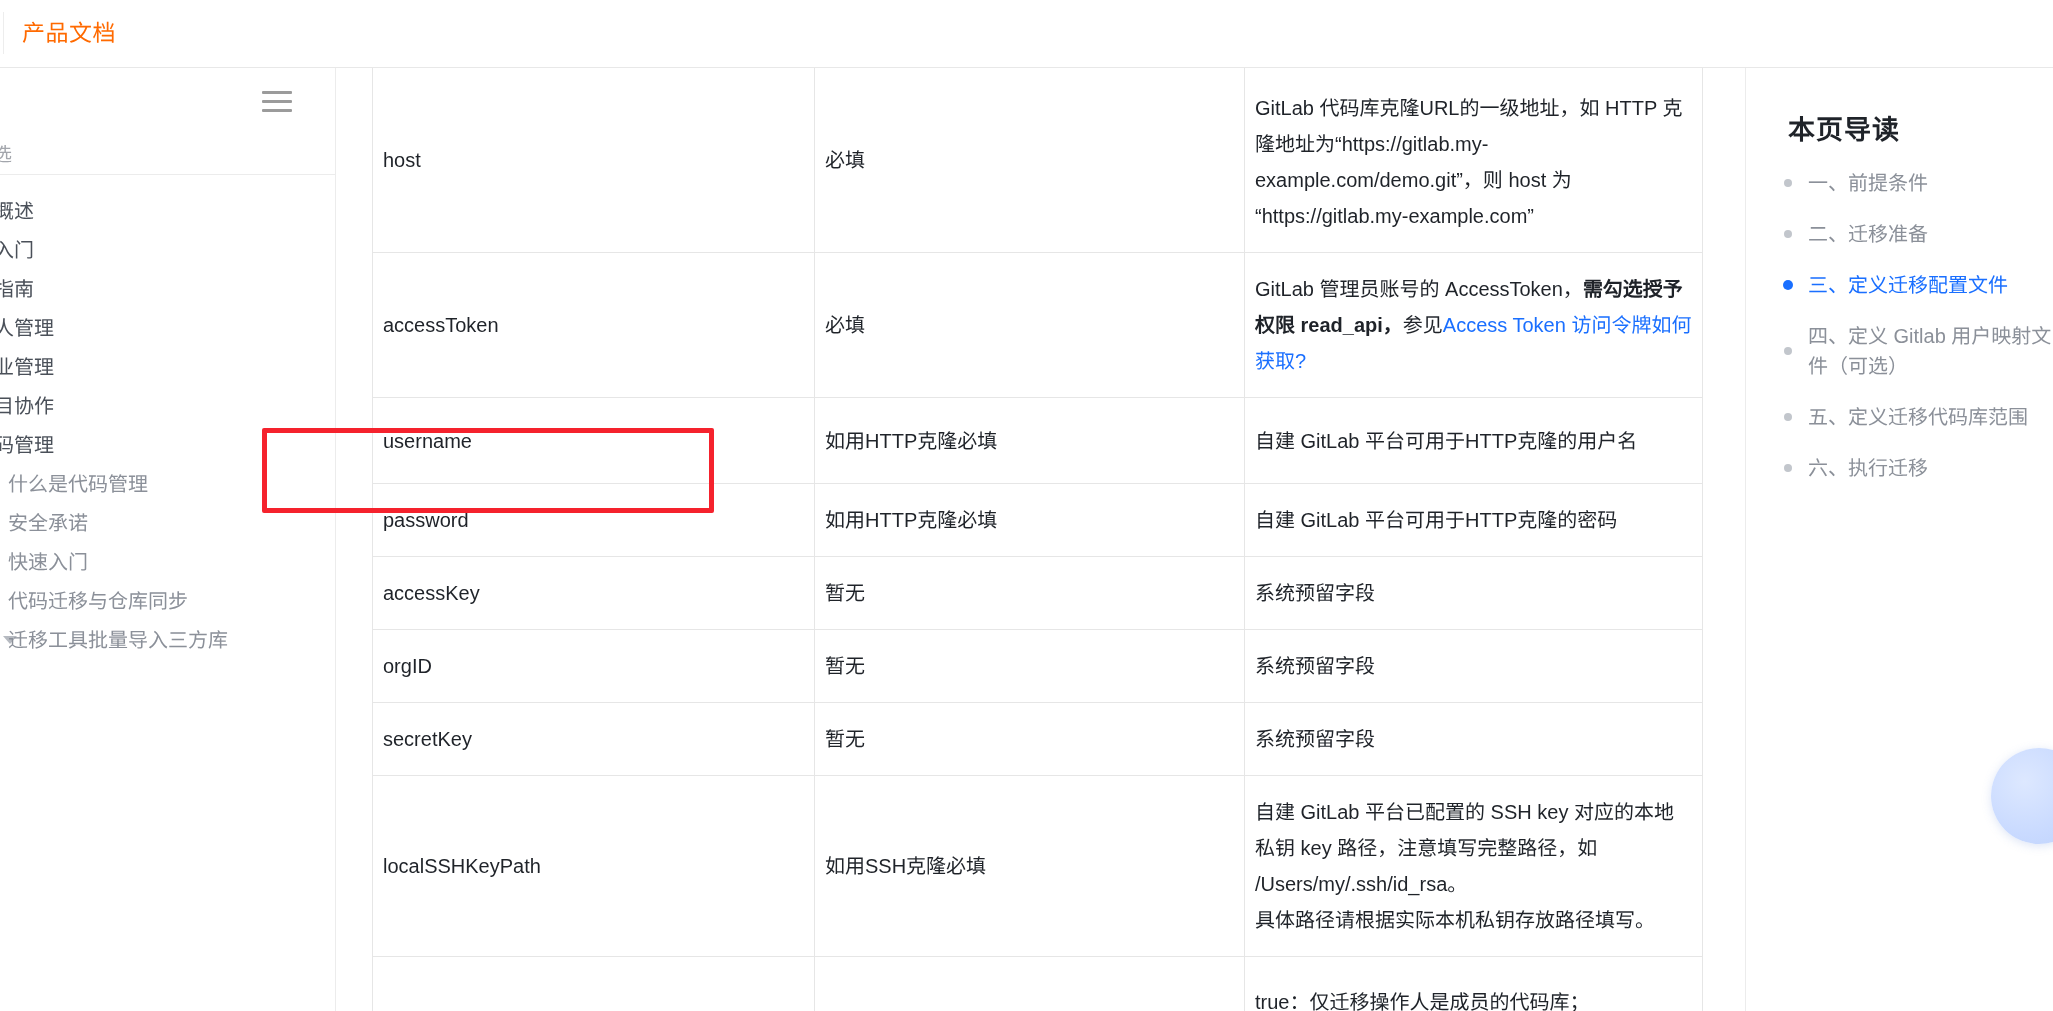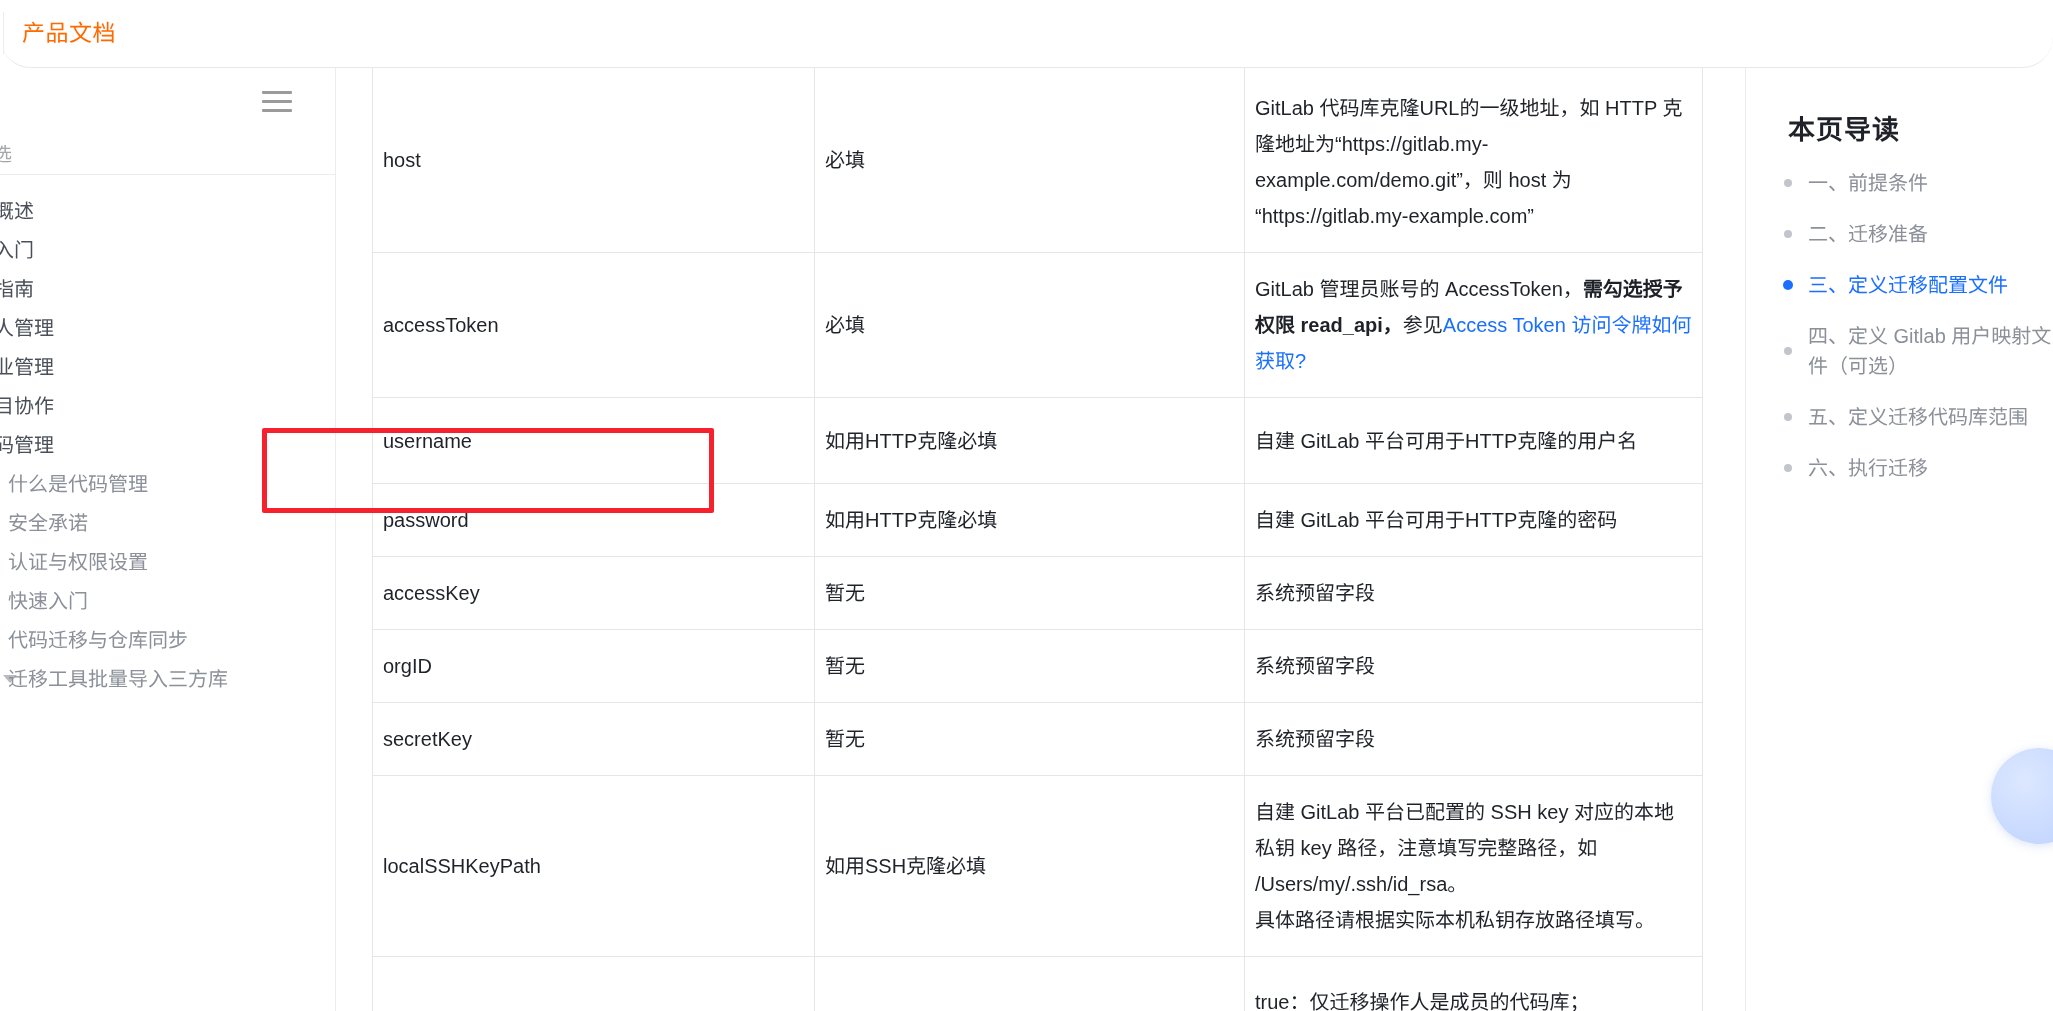--- a/index.html
+++ b/index.html
@@ -18,21 +18,20 @@
     background: #fff;
   }
 
   
   .header {
     position: absolute; top: 0; left: 0;
     width: 2053px; height: 68px;
     background: #ffffff;
     border-bottom: 1px solid #e8e8e8;
     z-index: 40;
-    border-radius: 31px;
   }
   .logo-stub {
     position: absolute; left: -10px; top: 12px;
     width: 14px; height: 42px;
     background: #ffffff;
     border-right: 1px solid #ededed;
   }
   .doc-brand {
     position: absolute; left: 22px; top: 16px;
     font-size: 23px;
@@ -263,23 +262,20 @@
         <div class="nav-item lvl1">
           <span class="lbl">代码管理</span>
         </div>
         <div class="nav-item lvl2">
           <span class="lbl">什么是代码管理</span>
         </div>
         <div class="nav-item lvl2">
           <span class="lbl">安全承诺</span>
         </div>
         <div class="nav-item lvl2">
-          <span class="lbl">认证与权限设置</span>
-        </div>
-        <div class="nav-item lvl2">
           <span class="lbl">快速入门</span>
         </div>
         <div class="nav-item lvl2">
           <span class="lbl">代码迁移与仓库同步</span>
         </div>
         <div class="nav-item lvl2">
           <span class="caret"></span>
           <span class="lbl">迁移工具批量导入三方库</span>
         </div>
       </div>

